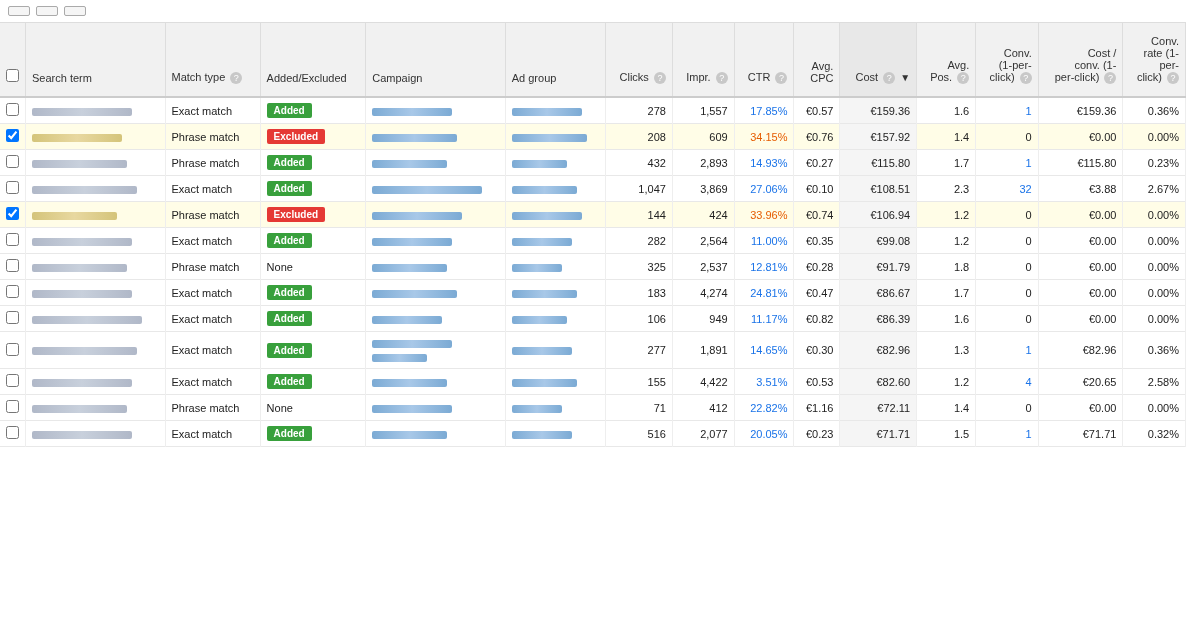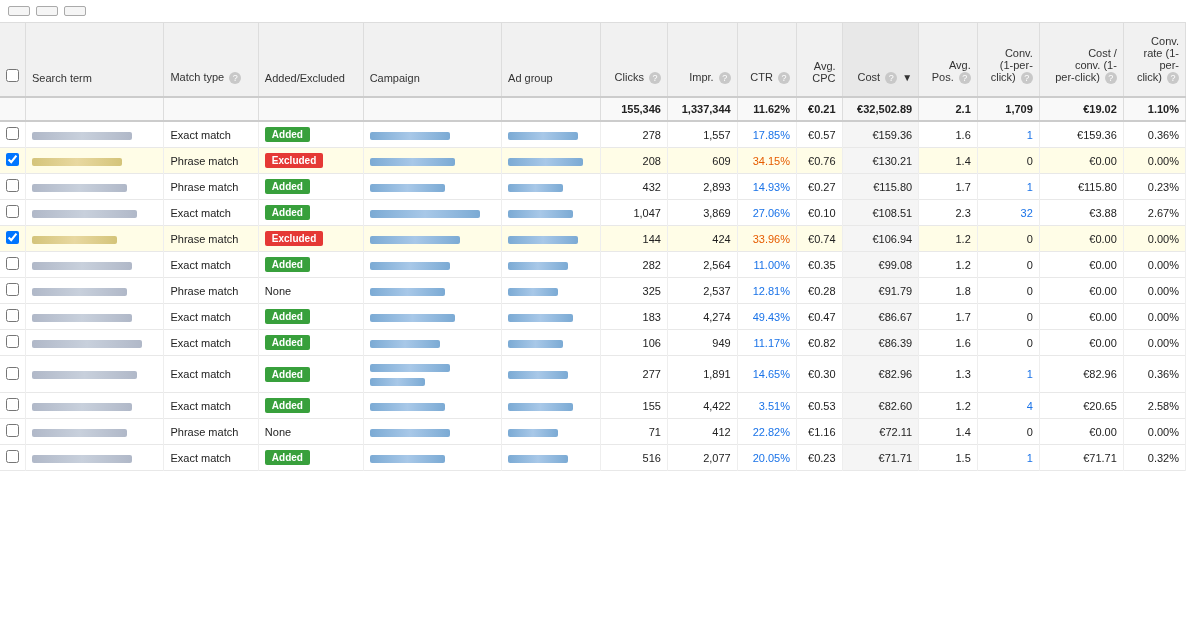--- a/index.html
+++ b/index.html
@@ -168,37 +168,20 @@
         <th class="num">Avg.<br>CPC</th>
         <th class="num sorted">Cost <span class="help">?</span> <span class="sort-arrow">▼</span></th>
         <th class="num">Avg.<br>Pos. <span class="help">?</span></th>
         <th class="num">Conv.<br>(1-per-<br>click) <span class="help">?</span></th>
         <th class="num">Cost /<br>conv. (1-<br>per-click) <span class="help">?</span></th>
         <th class="num">Conv.<br>rate (1-<br>per-<br>click) <span class="help">?</span></th>
       </tr>
     </thead>
     <tbody id="table-body">
 
-    <tr class="totals-row">
-  <td></td>
-  <td></td>
-  <td></td>
-  <td></td>
-  <td></td>
-  <td></td>
-  <td class="num">155,346</td>
-  <td class="num">1,337,344</td>
-  <td class="num">11.62%</td>
-  <td class="num">€0.21</td>
-  <td class="num sorted-col">€32,502.89</td>
-  <td class="num">2.1</td>
-  <td class="num">1,709</td>
-  <td class="num">€19.02</td>
-  <td class="num">1.10%</td>
-</tr>
         <tr>
     <td class="check-cell">
       <input type="checkbox" style="">
     </td>
     <td class="search-term-cell">
       <span class="blurred-bar " style="width:100px"></span>
     </td>
     <td>Exact match</td>
     <td><span class="badge added">Added</span></td>
     <td>
@@ -231,21 +214,21 @@
       <div><span class="blurred-bar blue" style="width:85px"></span></div>
 
     </td>
     <td>
       <span class="blurred-bar blue" style="width:75px"></span>
     </td>
     <td class="num">208</td>
     <td class="num">609</td>
     <td class="num" style="color:#e65c00">34.15%</td>
     <td class="num">€0.76</td>
-    <td class="num sorted-col">€130.21</td>
+    <td class="num sorted-col">€157.92</td>
     <td class="num">1.4</td>
     <td class="num" style="color:#222">0</td>
     <td class="num">€0.00</td>
     <td class="num">0.00%</td>
   </tr>
         <tr>
     <td class="check-cell">
       <input type="checkbox" style="">
     </td>
     <td class="search-term-cell">
@@ -385,21 +368,21 @@
     <td><span class="badge added">Added</span></td>
     <td>
       <div><span class="blurred-bar blue" style="width:85px"></span></div>
 
     </td>
     <td>
       <span class="blurred-bar blue" style="width:65px"></span>
     </td>
     <td class="num">183</td>
     <td class="num">4,274</td>
-    <td class="num" style="color:#1a73e8">49.43%</td>
+    <td class="num" style="color:#1a73e8">24.81%</td>
     <td class="num">€0.47</td>
     <td class="num sorted-col">€86.67</td>
     <td class="num">1.7</td>
     <td class="num" style="color:#222">0</td>
     <td class="num">€0.00</td>
     <td class="num">0.00%</td>
   </tr>
         <tr>
     <td class="check-cell">
       <input type="checkbox" style="">

